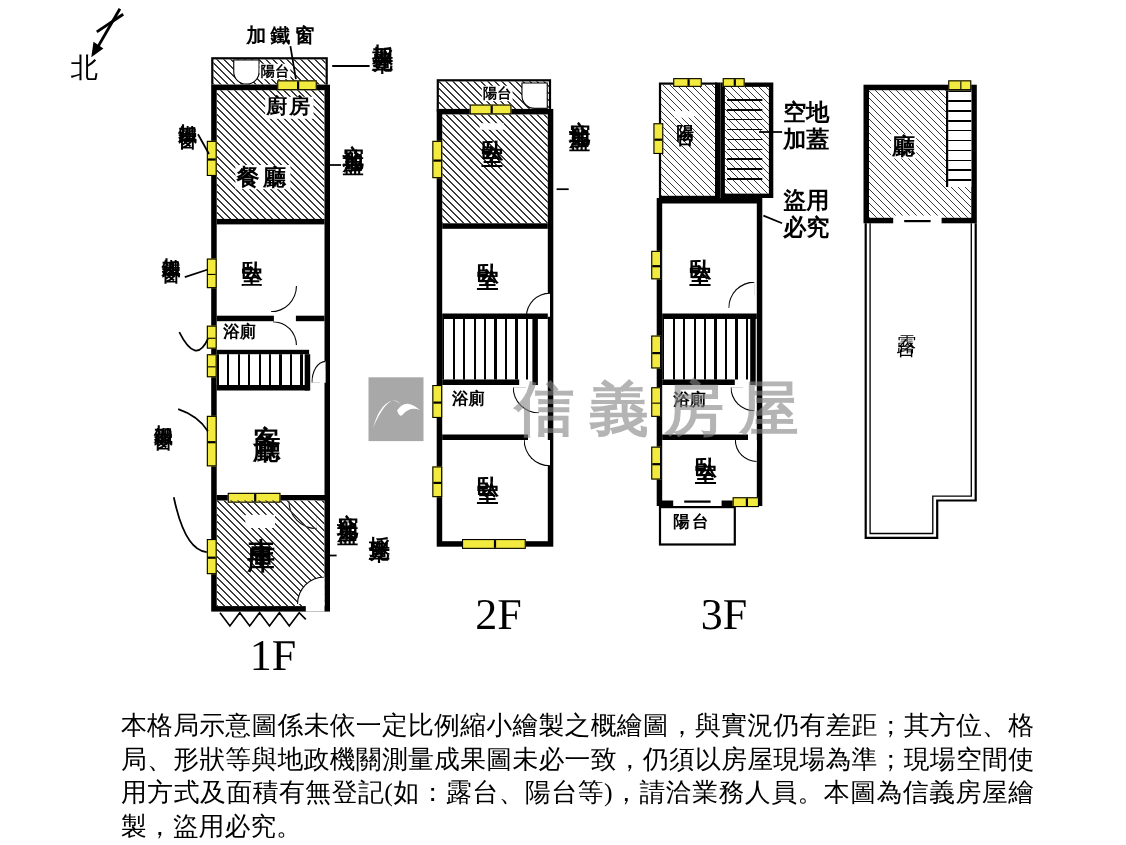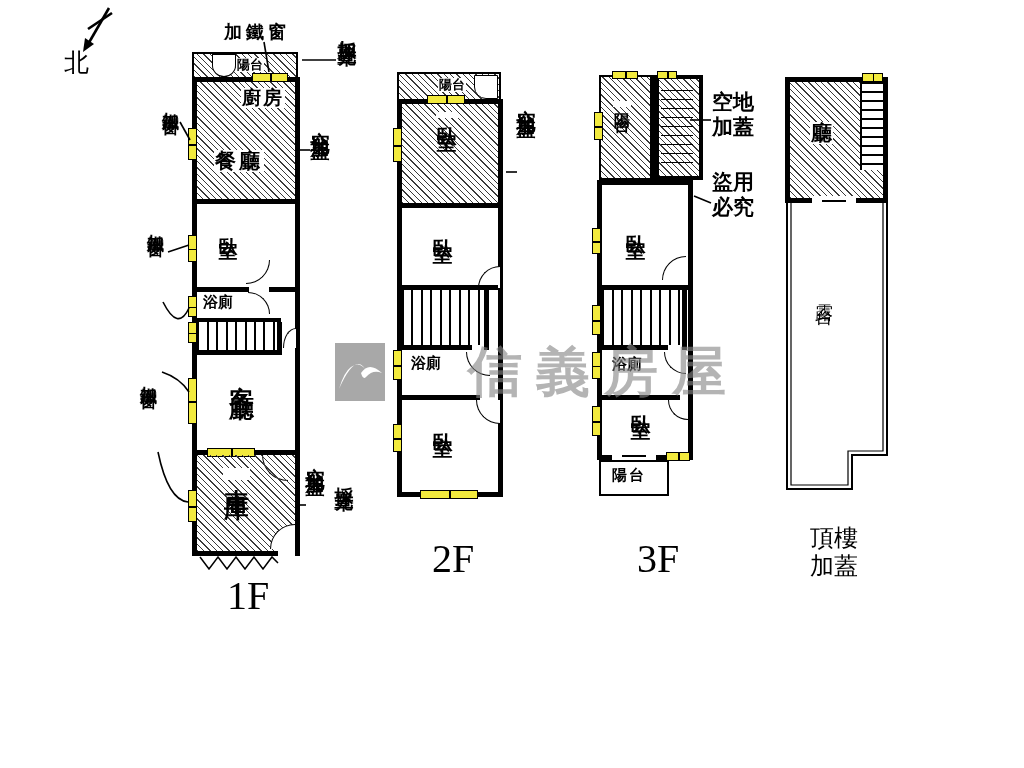--- a/index.html
+++ b/index.html
@@ -150,21 +150,20 @@
   <div class="abs floor-tag" style="left:637px;top:535px;">3F</div>
 
   <div class="abs outline5" style="left:785px;top:77px;width:103px;height:126px;"></div>
   <div class="abs hatch" style="left:790px;top:82px;width:93px;height:116px;"></div>
   <div class="abs stairs-h" style="left:860px;top:82px;width:23px;height:88px;background-color:#fff;border-left:2px solid #000;"></div>
   <div class="abs win win-h" style="left:862px;top:73px;width:21px;height:9px;"></div>
   <div class="abs lbl wbg" style="left:810px;top:122px;font-size:21px;">廳</div>
   <div class="abs" style="left:812px;top:196px;width:44px;height:9px;background:#fff;"></div>
   <div class="abs wall" style="left:822px;top:200px;width:24px;height:2px;"></div>
   <div class="abs vlabel" style="left:815px;top:290px;font-size:18px;font-weight:400;">露台</div>
-  <div class="abs wrap2" style="left:810px;top:524px;width:56px;font-size:24px;font-weight:400;">頂樓加蓋</div>
 
   <svg class="abs" width="1024" height="768" viewBox="0 0 1024 768" style="left:0;top:0;z-index:30;pointer-events:none;" fill="none" stroke="#000" stroke-width="1.6">
 
     <line x1="109" y1="8" x2="87" y2="46" stroke-width="2.6"></line>
     <polygon points="83,52 94,44 85,38" fill="#000" stroke="none"></polygon>
     <line x1="88" y1="29" x2="112" y2="13" stroke-width="2.6"></line>
 
     <path d="M264,42 L269,72"></path>
     <path d="M302,60 L336,60"></path>
     <path d="M300,150 L310,150"></path>
@@ -187,14 +186,15 @@
   </svg>
 
   <div class="abs" style="left:335px;top:343px;width:50px;height:58px;background:#9a9a9a;z-index:50;opacity:.85;">
     <svg width="50" height="58" viewBox="0 0 50 58">
       <path d="M4,46 Q20,10 30,26 Q24,18 16,24 Q9,29 4,46 Z" fill="#fff"></path>
       <path d="M26,30 Q34,18 47,30 Q38,26 31,34 Q28,37 26,30 Z" fill="#fff"></path>
     </svg>
   </div>
   <div class="abs" id="wm-brand" style="left:468px;top:336px;z-index:50;">信義房屋</div>
 
+  <div class="abs" id="disclaimer" style="left:110px;top:645px;width:830px;">本格局示意圖係未依一定比例縮小繪製之概繪圖，與實況仍有差距；其方位、格局、形狀等與地政機關測量成果圖未必一致，仍須以房屋現場為準；現場空間使用方式及面積有無登記(如：露台、陽台等)，請洽業務人員。本圖為信義房屋繪製，盜用必究。</div>
 
 </div>
 
 </body></html>

